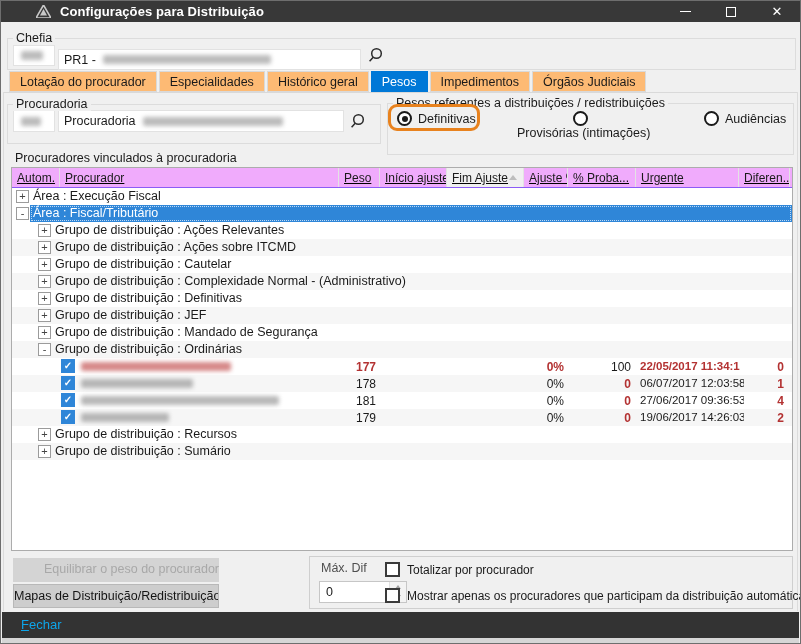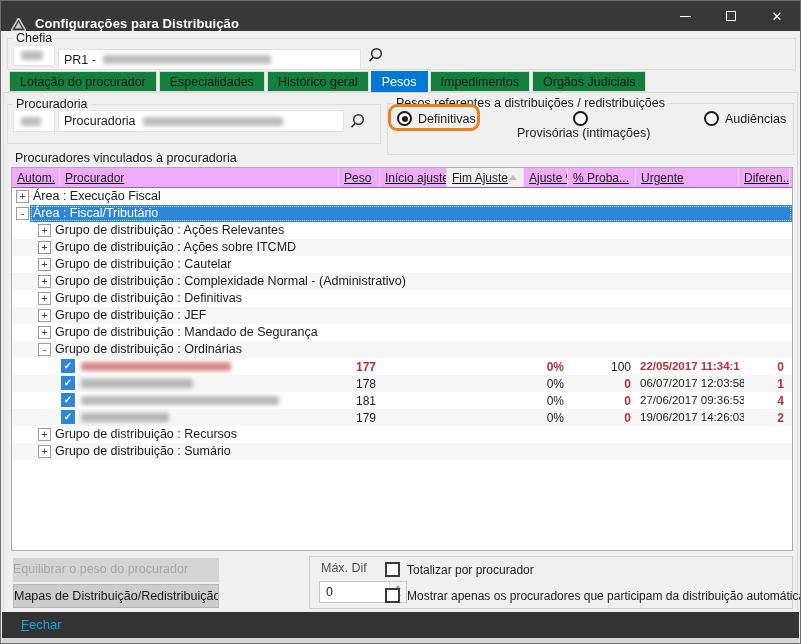--- a/index.html
+++ b/index.html
@@ -4,43 +4,43 @@
 <style>
   :root{
     --accent:#0078d7; --sel:#2f86d8; --red:#b33232; --orange:#e8821e; --titlebar:#383838;
   }
   *{box-sizing:border-box; margin:0; padding:0;}
   body{font-family:"Liberation Sans", sans-serif; background:#888;}
   .window{position:relative; width:801px; height:644px; background:#f0f0f0;
           border:1px solid #6e6e6e; overflow:hidden;}
 
   
-  .titlebar{position:absolute; left:0; top:0; right:0; height:30px; background:var(--titlebar);
-            display:flex; align-items:flex-end;}
+  .titlebar{position:absolute; left:0; top:0; right:0; height:21px; background:var(--titlebar);
+            display:flex; align-items:center;padding-left:25px;}
   .app-icon{width:15px; height:13px; margin:0 9px 0 10px;}
   .title-text{color:#fff; font-size:13px; font-weight:700; letter-spacing:.1px;}
   .win-controls{margin-left:auto; display:flex; height:30px;}
   .win-btn{width:46px; height:30px; display:flex; align-items:center; justify-content:center; color:#fff;}
   .glyph-min{display:block; width:11px; height:1px; background:#fff;}
   .glyph-max{display:block; width:10px; height:10px; border:1px solid #fff;}
   .glyph-close{font-size:13px; line-height:13px;}
 
   
   .gbox{position:absolute; border:1px solid #dcdcdc;}
   .glabel{position:absolute; font-size:12.5px; color:#1a1a1a; background:#f0f0f0; padding:0 3px; z-index:2; white-space:nowrap;}
 
   .field{position:absolute; background:#fff; border:1px solid #e2e2e2; display:flex; align-items:center; overflow:hidden;}
   .field .prefix{font-size:12.5px; color:#1a1a1a; padding-left:5px; white-space:nowrap;}
   .blurbar{height:9px; border-radius:2px; background:#9f9f9f; opacity:.7; filter:blur(2.2px); margin-left:7px;}
   .search-icon{position:absolute; width:17px; height:17px;}
 
   
   .tab-strip{position:absolute; left:8px; top:70px; height:21px; display:flex; gap:2px; z-index:3;}
   .tab{height:21px; line-height:20px; padding:0 10px; font-size:12.5px; color:#1a1a1a;
-       background:#15803d; border:1px solid #d9d9d9; white-space:nowrap;}
+       background:#fdba74; border:1px solid #d9d9d9; white-space:nowrap;}
   .tab.active{background:var(--accent); border-color:var(--accent); color:#fff;}
   .panel-top{position:absolute; left:2px; right:2px; top:91px; height:1px; background:#d9d9d9;}
   .panel-left{position:absolute; left:2px; top:91px; height:519px; width:1px; background:#dcdcdc;}
   .panel-right{position:absolute; right:2px; top:91px; height:519px; width:1px; background:#dcdcdc;}
 
   
   .radio-opt{position:absolute; top:110px; display:flex; align-items:center; z-index:2;}
   .opt0{left:396px;} .opt1{left:510px;flex-direction:column;} .opt2{left:703px;}
   .radio{width:15px; height:15px; border:2px solid #1a1a1a; border-radius:50%; background:#fff; position:relative;}
   .radio.on::after{content:""; position:absolute; left:2.5px; top:2.5px; width:6px; height:6px; border-radius:50%; background:#1a1a1a;}
@@ -70,21 +70,21 @@
   .redacted.red{background:#cf7474; opacity:.85;}
   .cell{position:absolute; top:2px; font-size:12px; color:#1a1a1a; white-space:nowrap;}
   .c-peso{left:327px; width:37px; text-align:right;}
   .c-ajuste{left:512px; width:40px; text-align:right;}
   .c-proba{left:556px; width:63px; text-align:right;}
   .c-urg{left:628px; width:104px; font-size:11.5px; overflow:hidden;}
   .c-dif{left:727px; width:45px; text-align:right;}
   .red-val{color:var(--red); font-weight:700;}
 
   
-  .btn{position:absolute; left:12px; width:206px; height:24px; font-size:12.5px; text-align:left; line-height:23px; white-space:nowrap; overflow:hidden;}
+  .btn{position:absolute; left:12px; width:206px; height:24px; font-size:12.5px; text-align:right; line-height:23px; white-space:nowrap; overflow:hidden;}
   .btn-equilibrar{top:557px; background:#d4d4d4; color:#a8a8a8;}
   .btn-mapas{top:583px; background:#cdcdcd; border:1px solid #b8b8b8; color:#141414;}
   .maxdif-box{position:absolute; left:308px; top:555px; width:484px; height:53px; border:1px solid #cfcfcf;}
   .maxdif-label{position:absolute; left:320px; top:560px; font-size:12.5px; color:#4f4f4f;}
   .spinner{position:absolute; left:318px; top:580px; width:88px; height:22px; background:#fff; border:1px solid #c6c6c6; display:flex;}
   .spin-val{flex:1; font-size:12.5px; color:#1a1a1a; padding:3px 0 0 6px;}
   .spin-btns{width:17px; border-left:1px solid #e2e2e2; background:#f3f3f3; display:flex; flex-direction:column;}
   .spin-up,.spin-down{flex:1; display:flex;}
   .tri-up{width:0;height:0;border-left:3.5px solid transparent;border-right:3.5px solid transparent;border-bottom:4px solid #a0a0a0;margin:auto;}
   .tri-down{width:0;height:0;border-left:3.5px solid transparent;border-right:3.5px solid transparent;border-top:4px solid #a0a0a0;margin:auto;}

